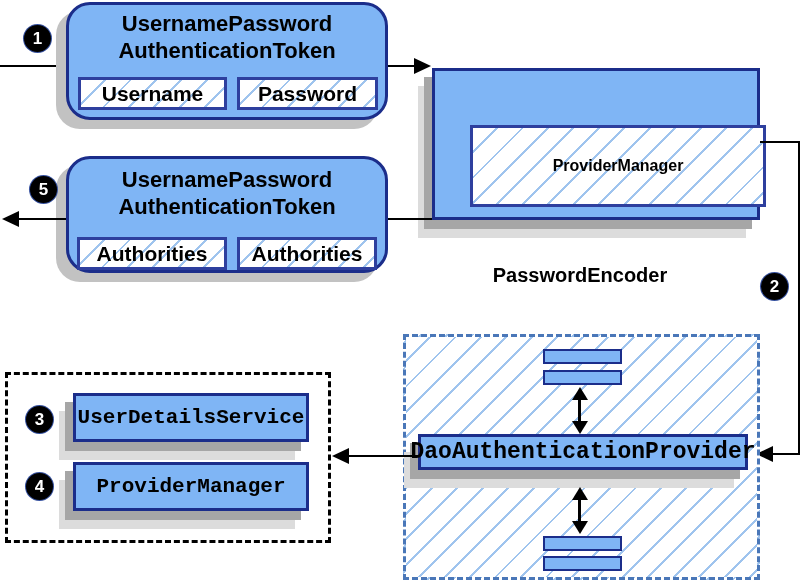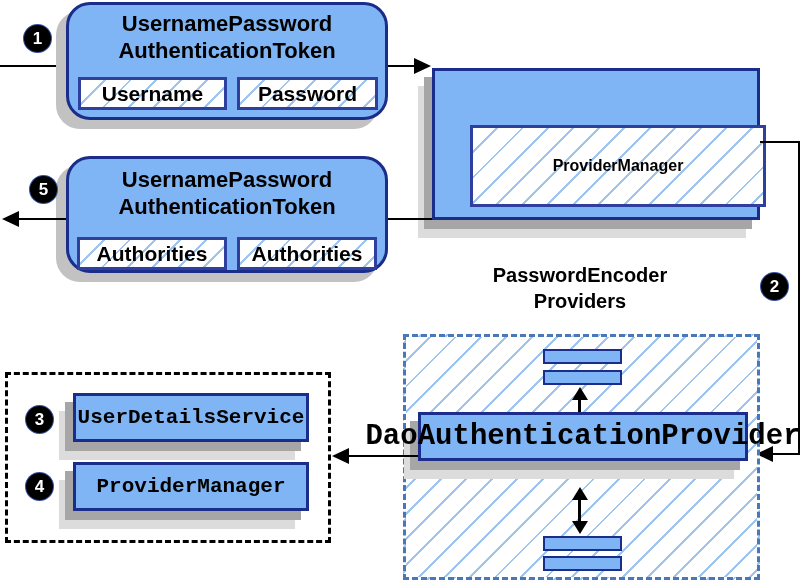--- a/index.html
+++ b/index.html
@@ -100,35 +100,34 @@
   <div class="badge" style="left:30px;top:176px;">5</div>
 
   <div class="hline" style="left:760px;top:141px;width:40px;"></div>
   <div class="vline" style="left:798px;top:141px;height:314px;"></div>
   <div class="hline" style="left:772px;top:453px;width:28px;"></div>
   <div class="tri tri-left" style="left:756px;top:446px;"></div>
   <div class="badge" style="left:761px;top:273px;">2</div>
 
   <div class="group-label" style="left:430px;top:262px;width:300px;">
     <div>PasswordEncoder</div>
-    <div>Providers</div>
   </div>
 
   <div class="dashed-region hatch" style="left:403px;top:334px;width:357px;height:246px;"></div>
 
   <div class="bar" style="left:543px;top:349px;width:79px;height:15px;"></div>
   <div class="bar" style="left:543px;top:370px;width:79px;height:15px;"></div>
 
   <div class="dbl-arrow" style="left:572px;top:387px;height:47px;">
     <div class="tri tri-up"></div>
     <div class="shaft"></div>
     <div class="tri tri-down"></div>
   </div>
 
-  <div class="node rect-shadow flex-center" style="left:418px;top:412px;width:330px;height:49px;font-size:29px;">
+  <div class="node rect-shadow flex-center" style="left:418px;top:434px;width:330px;height:36px;font-size:23px;">
     <span>DaoAuthenticationProvider</span>
   </div>
 
   <div class="dbl-arrow" style="left:572px;top:487px;height:47px;">
     <div class="tri tri-up"></div>
     <div class="shaft"></div>
     <div class="tri tri-down"></div>
   </div>
 
   <div class="bar" style="left:543px;top:536px;width:79px;height:15px;"></div>

